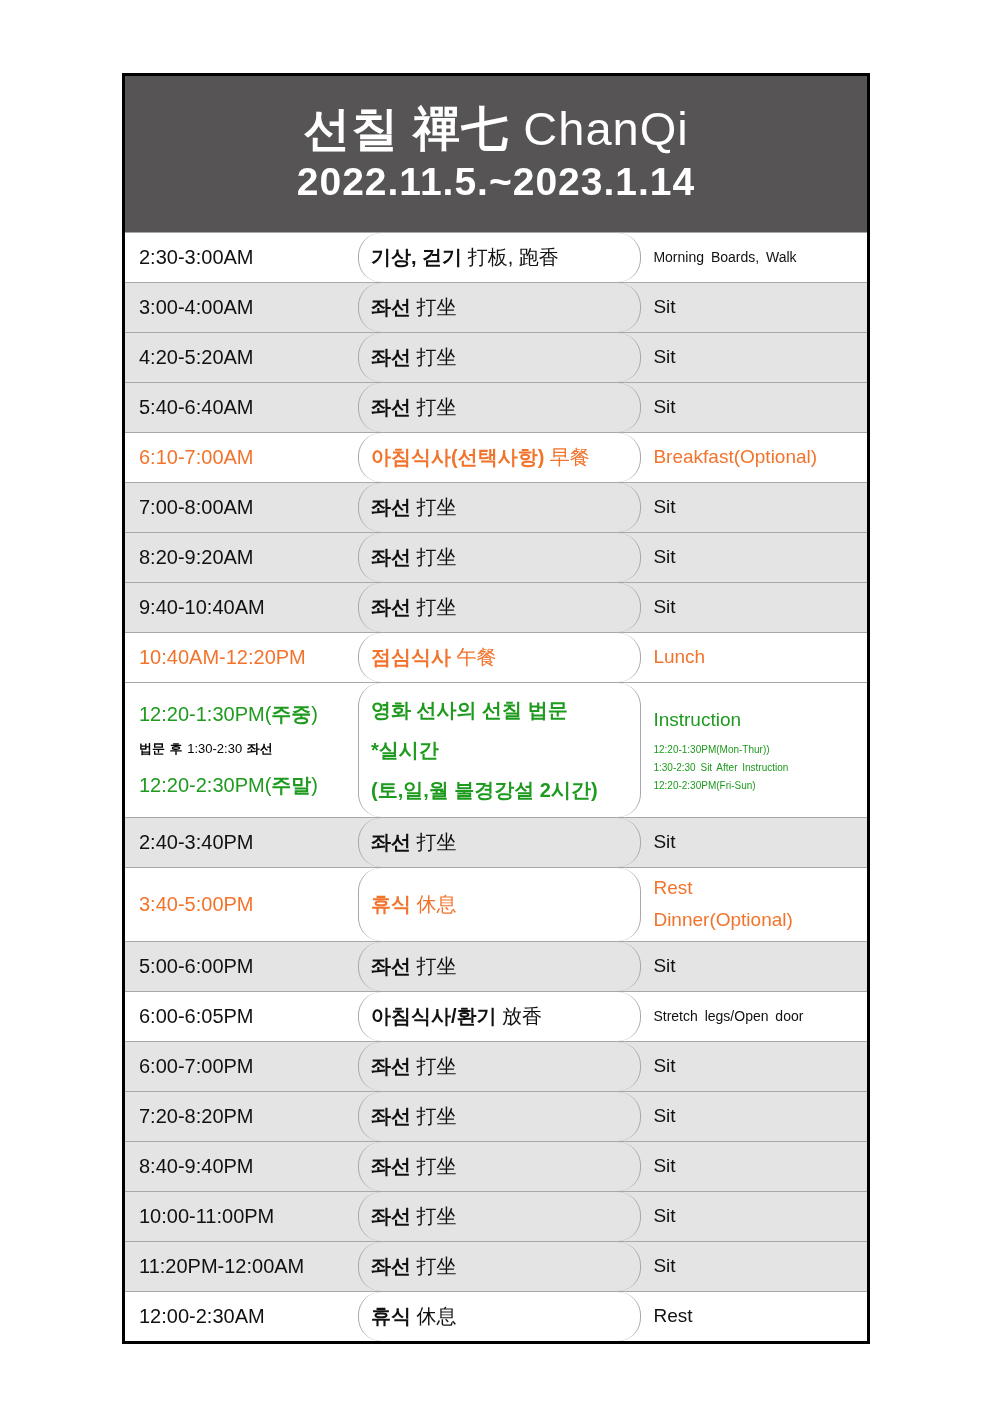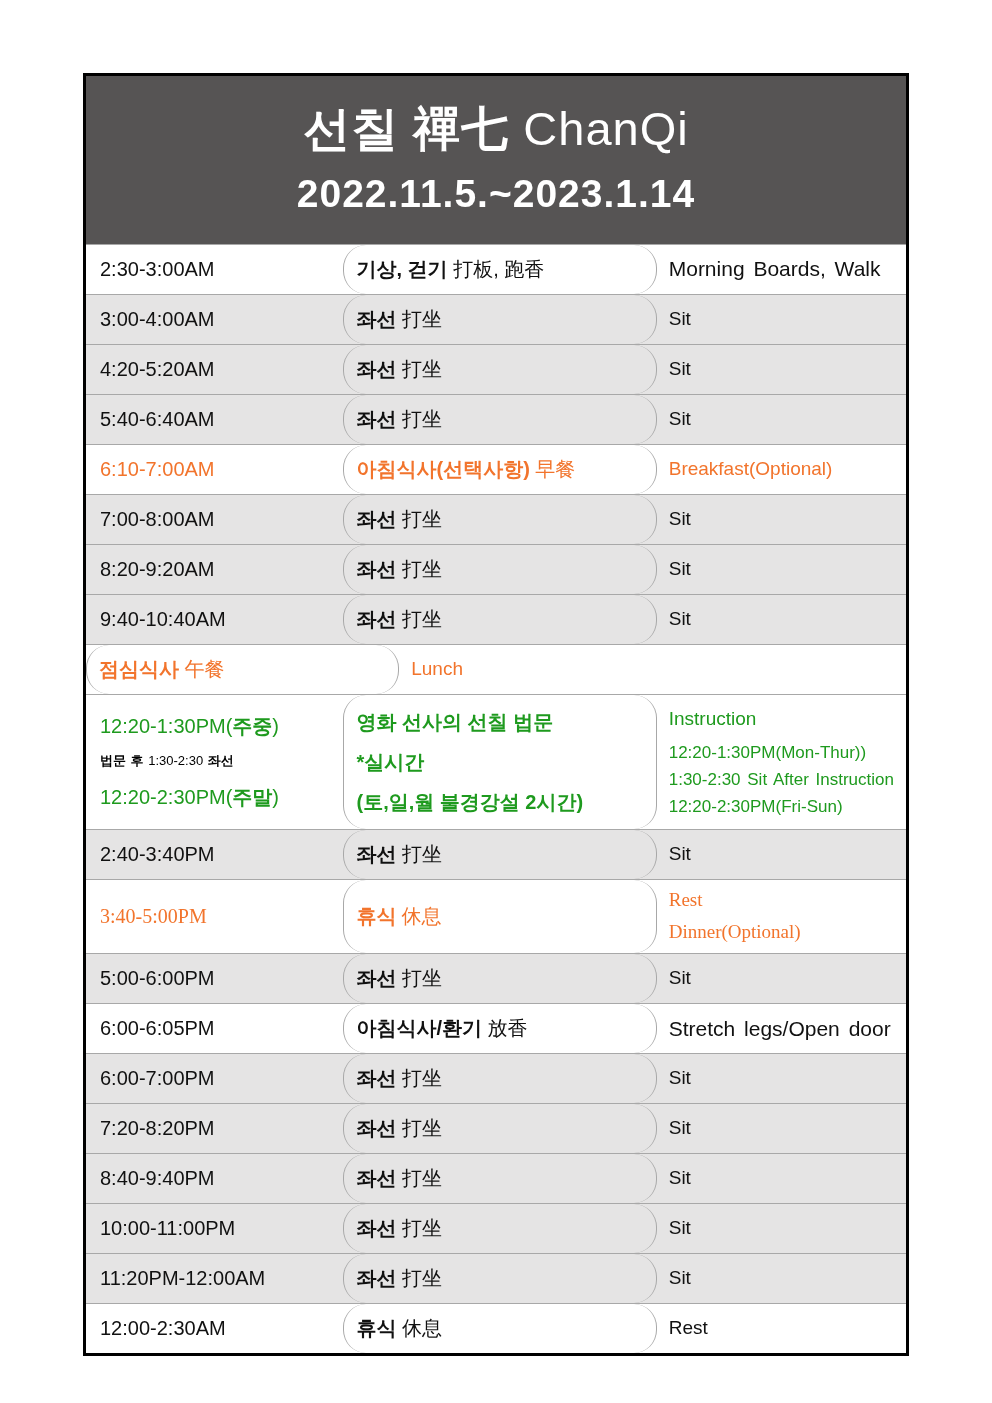--- a/index.html
+++ b/index.html
@@ -6,58 +6,58 @@
     --orange:#F2742C; --green:#1E9A1E; --banner:#565454;
     --gray:#E5E4E4; --divider:#A8A8A8; --border:#000000; --ink:#111111;
   }
   *{box-sizing:border-box;}
   html,body{margin:0;padding:0;}
   body{
     width:992px;height:1403px;background:#ffffff;overflow:hidden;
     font-family:"Liberation Sans","DejaVu Sans",sans-serif;color:var(--ink);
   }
   .sheet{
-    width:826px;margin:73px auto 0;border:3px solid var(--border);
+    width:748px;margin:73px auto 0;border:3px solid var(--border);
   }
   
   .banner{
     background:var(--banner);color:#ffffff;text-align:center;
     padding:24px 0 26px;
   }
   .banner .title-line{font-size:47px;line-height:1.25;letter-spacing:1px;}
   .banner .title-ko{font-weight:700;}
   .banner .title-en{font-weight:300;margin-left:14px;}
-  .banner .date-line{font-size:39px;font-weight:600;line-height:1.2;margin-top:12px;letter-spacing:1px;}
+  .banner .date-line{font-size:39px;font-weight:600;line-height:1.2;margin-top:0;letter-spacing:1px;}
   
   .tbl{width:100%;background:#0369a1;}
   .row{
     display:flex;align-items:stretch;min-height:50px;
     border-top:1px solid var(--divider);background:#ffffff;
   }
   .row.bg-gray{background:var(--gray);}
   .row.tall{min-height:135px;}
-  .row.mid{min-height:70px;font-family:Liberation Serif, serif;}
+  .row.mid{min-height:70px;}
   .cell{
     display:flex;flex-direction:column;justify-content:center;
     padding:4px 6px 4px 14px;font-size:20px;line-height:1.3;
   }
   .col-time{width:31.4%;}
   .col-desc{width:38.2%;border-left:1px solid var(--divider);border-right:1px solid var(--divider);padding-left:12px;border-radius:23px;}
   .col-en{width:30.4%;padding-left:12px;font-size:19px;}
   .line{padding:2px 0;}
   .tall .line{padding:7px 0;}
   .mid .line{padding:4px 0;}
   .b{font-weight:700;}
   
   .c-orange .cell{color:var(--orange);}
   .c-green .cell{color:var(--green);}
   .c-black .cell{color:var(--ink);}
   
-  .line.sm{font-size:21px;word-spacing:3px;}
-  .line.xs{font-size:17px;word-spacing:2px;padding:2.5px 0;}
+  .line.sm{font-size:14px;word-spacing:3px;}
+  .line.xs{font-size:10px;word-spacing:2px;padding:2.5px 0;}
   .line.blk{color:#000;font-size:13px;word-spacing:1px;}
   .tall .col-en .line:first-child{padding:4px 0 8px;}
 </style>
 </head>
 <body>
 
 <div class="sheet">
   <div class="banner">
     <div class="title-line">
       <span class="title-ko">선칠 禪七</span><span class="title-en">ChanQi</span>
@@ -147,20 +147,23 @@
           <div class="line"><span>9:40-10:40AM</span></div>
         </div>
         <div class="cell col-desc">
           <div class="line"><span class="b">좌선</span><span> 打坐</span></div>
         </div>
         <div class="cell col-en">
           <div class="line"><span>Sit</span></div>
         </div>
       </div>
       <div class="row bg-white c-orange">
+        <div class="cell col-time">
+          <div class="line"><span>10:40AM-12:20PM</span></div>
+        </div>
         <div class="cell col-desc">
           <div class="line"><span class="b">점심식사</span><span> 午餐</span></div>
         </div>
         <div class="cell col-en">
           <div class="line"><span>Lunch</span></div>
         </div>
       </div>
       <div class="row bg-white c-green tall">
         <div class="cell col-time">
           <div class="line"><span>12:20-1:30PM(</span><span class="b">주중</span><span>)</span></div>

